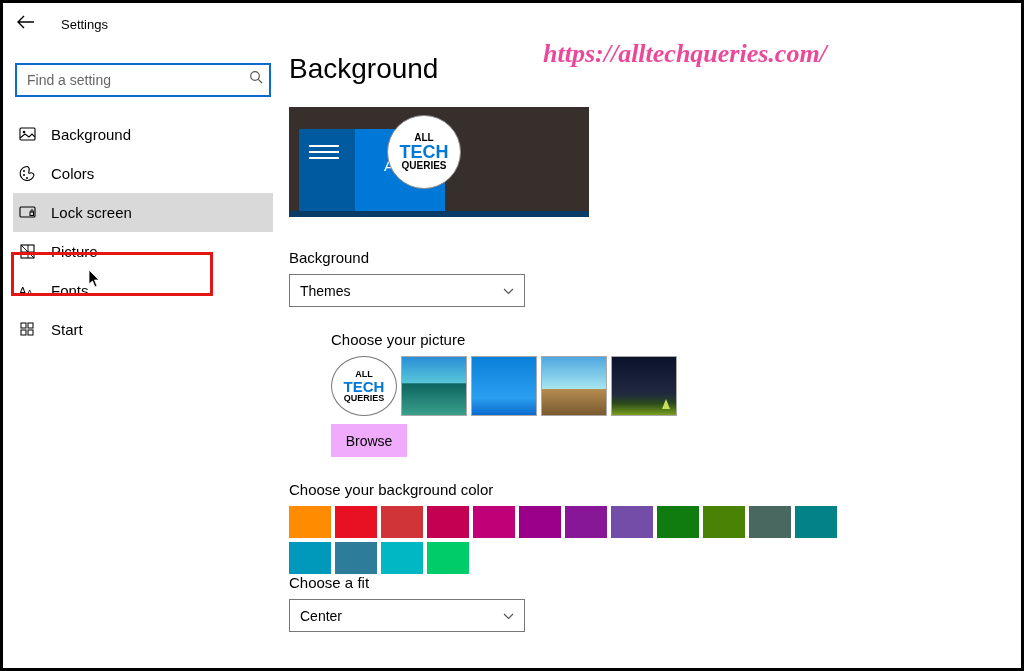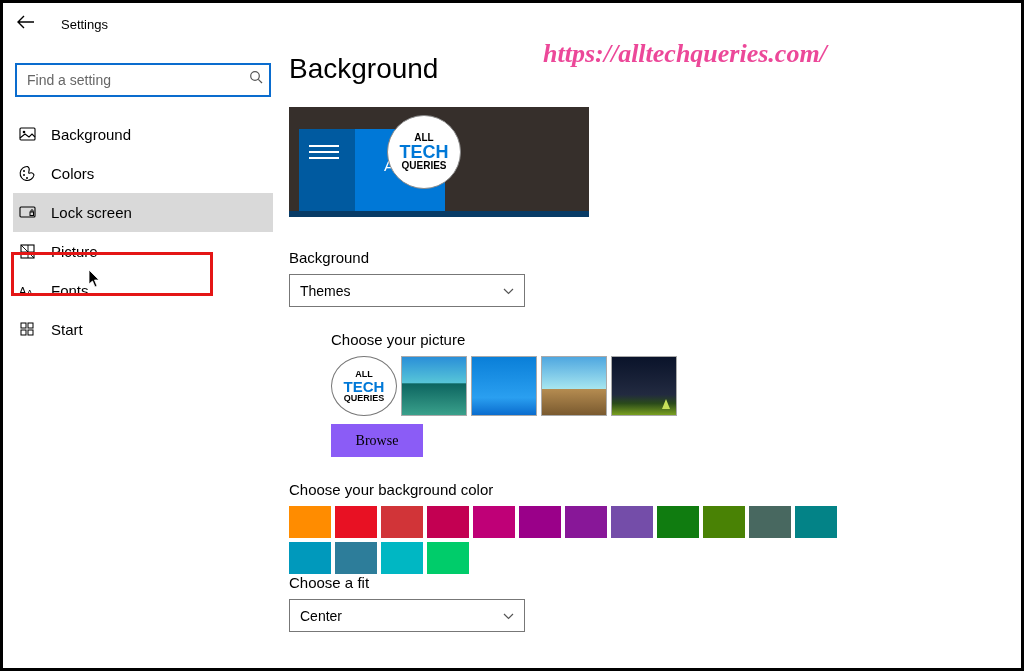--- a/index.html
+++ b/index.html
@@ -41,21 +41,21 @@
   .dd .chev{font-size:11px;color:#555;}
   .thumbs{display:flex;gap:4px;margin:4px 0 8px 0;}
   .thumb{width:66px;height:60px;border:1px solid #aaa;cursor:pointer;}
   .thumb.t1{background:#fff;border-radius:50%;display:flex;flex-direction:column;align-items:center;justify-content:center;font-size:9px;line-height:9px;font-weight:bold;border:1px solid #777;}
   .thumb.t1 .bl{color:#0078d7;font-size:15px;line-height:15px;}
   .thumb.t2{background:linear-gradient(180deg,#2a8fd8 0%,#58c6d8 45%,#0d6560 46%,#3aa08b 100%);}
   .thumb.t3{background:linear-gradient(180deg,#0a7fd8 0%,#2a9ff0 70%,#0a6cce 100%);}
   .thumb.t4{background:linear-gradient(180deg,#4fa7e0 0%,#a7e6ef 55%,#b48b50 56%,#7a5a2f 100%);}
   .thumb.t5{background:linear-gradient(180deg,#0a132a 0%,#222a40 65%,#2a4a1a 80%,#7aa020 100%);position:relative;}
   .thumb.t5::after{content:"";position:absolute;right:6px;bottom:6px;width:8px;height:10px;background:#c7e05a;clip-path:polygon(50% 0,100% 100%,0 100%);} 
-  .browse{width:92px;height:33px;border:none;background:#8b5cf6;font-size:14px;cursor:pointer;font-family:Liberation Serif, serif;}
+  .browse{width:76px;height:33px;border:none;background:#f0abfc;font-size:14px;cursor:pointer;}
   .swatches{display:flex;flex-wrap:wrap;gap:4px;width:560px;margin-top:6px;}
   .swatch{width:42px;height:32px;cursor:pointer;}
 </style>
 </head>
 <body>
 
 <div class="frame">
 
   <div class="watermark">https://alltechqueries.com/</div>
 

